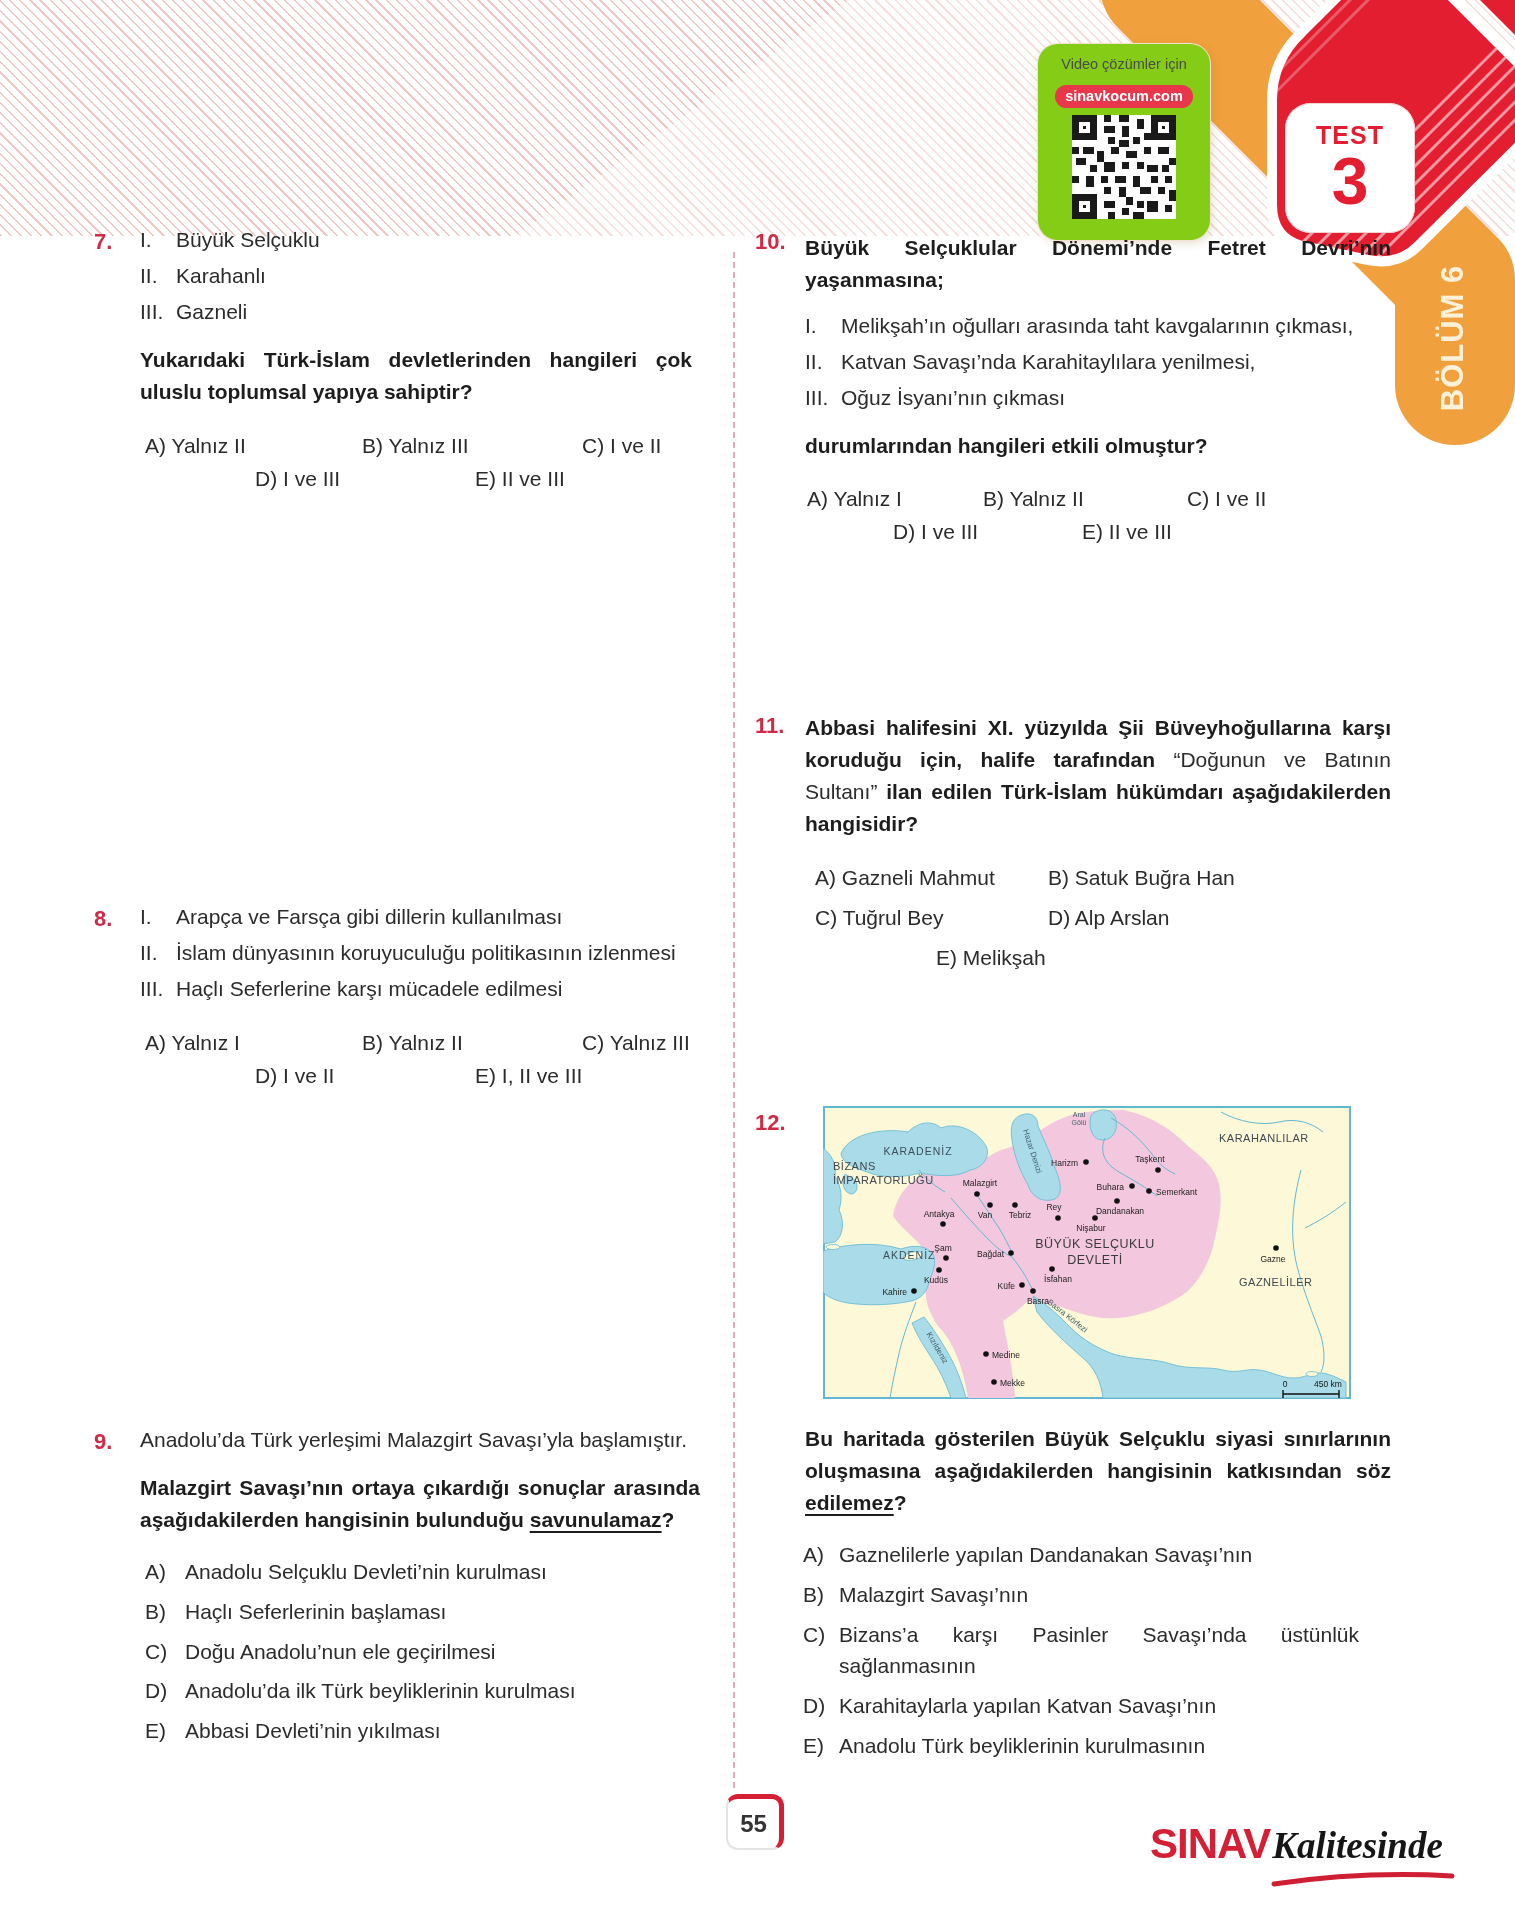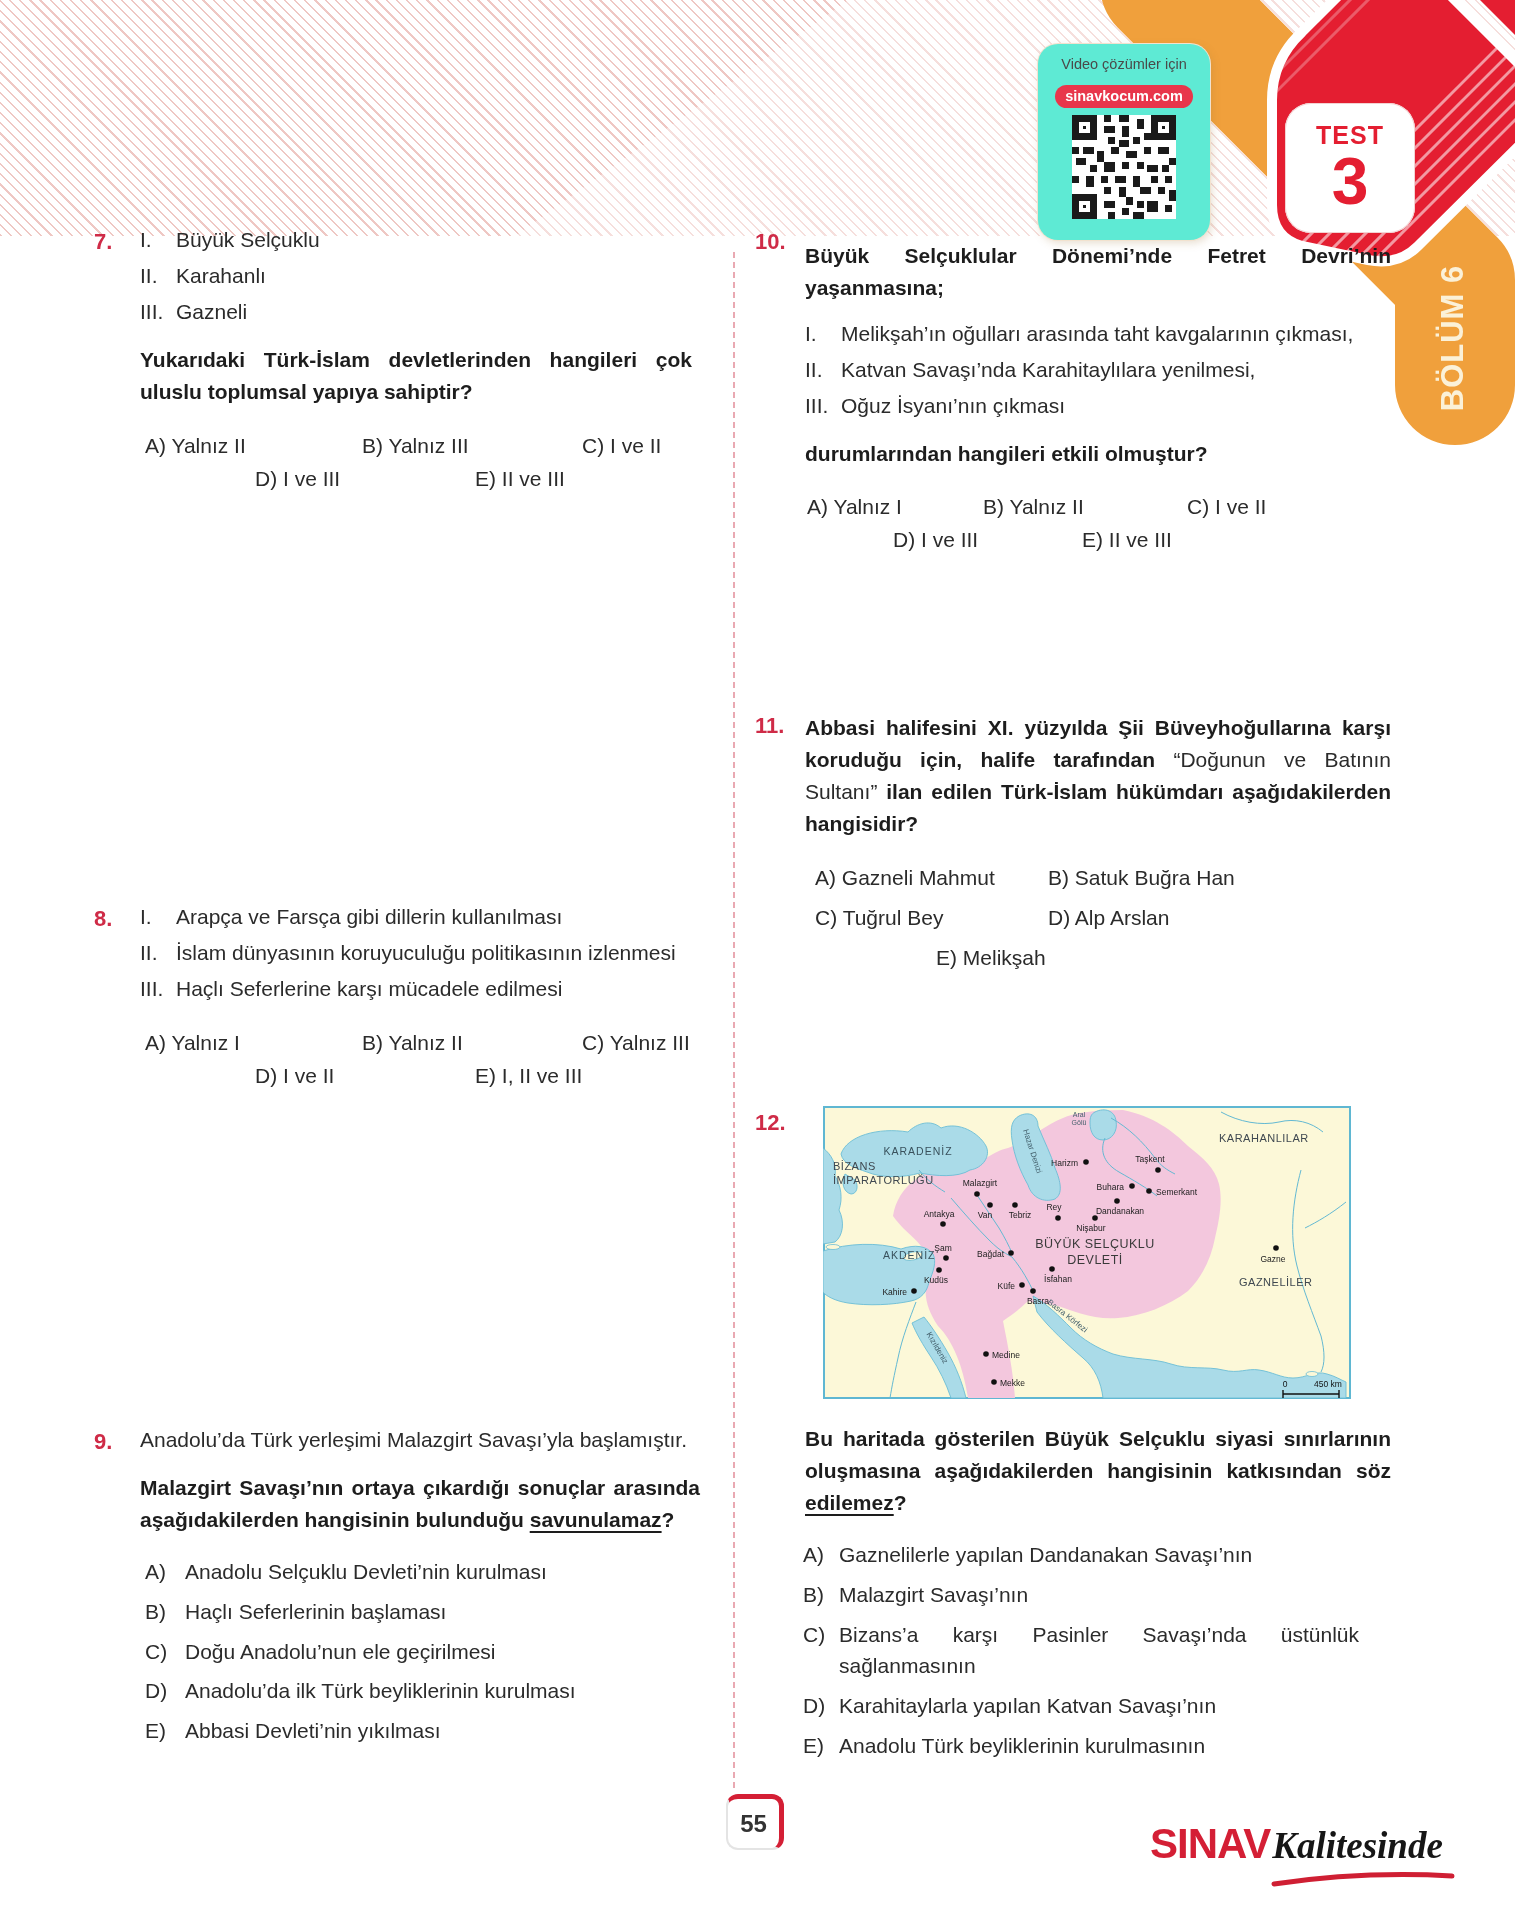--- a/index.html
+++ b/index.html
@@ -6,21 +6,21 @@
   .page{position:relative;width:1515px;height:1920px;background:#fff;overflow:hidden;
         font-family:"Liberation Sans","DejaVu Sans",sans-serif;color:#2b2b2b;}
   
   .stripes{position:absolute;left:0;top:0;width:1515px;height:236px;
     background:repeating-linear-gradient(45deg,rgba(224,148,140,.30) 0 1.6px,rgba(255,255,255,0) 1.6px 7.2px);}
   .stripes:after{content:"";position:absolute;inset:0;
     background:repeating-linear-gradient(45deg,rgba(219,130,122,.25) 0 1.6px,rgba(255,255,255,0) 1.6px 7.2px);
     clip-path:polygon(0 0,56% 0,34% 100%,0 100%);}
   
   .deco{position:absolute;left:1000px;top:0;width:515px;height:620px;}
-  .qr-card{position:absolute;left:1038px;top:44px;width:172px;height:196px;background:#5eead4;
+  .qr-card{position:absolute;left:1038px;top:44px;width:172px;height:196px;background:#84cc16;
     border-radius:20px;box-shadow:0 0 0 1px #f2e2cf, 2px 3px 8px rgba(160,120,60,.25);
     display:flex;flex-direction:column;align-items:center;padding-top:12px;box-sizing:border-box;}
   .qr-title{font-size:14.5px;color:#4a4a4a;}
   .qr-pill{margin-top:13px;background:#e8364b;color:#fff;font-weight:bold;font-size:14.5px;
     padding:3px 10px 4px;border-radius:13px;}
   .qr-img{margin-top:7px;}
   .test-badge{position:absolute;left:1285px;top:103px;width:130px;height:130px;background:#fff;
     border-radius:26px;display:flex;flex-direction:column;align-items:center;justify-content:center;
     box-shadow:inset 0 0 0 1px #f3d2d2;}
   .test-word{color:#e41e31;font-weight:bold;font-size:25px;letter-spacing:1px;line-height:1;}
@@ -265,21 +265,21 @@
             <span class="k">E)</span>
             <span>Abbasi Devleti’nin yıkılması</span>
           </div>
       </div>
     </div>
   </div>
 
   <div class="q qR" style="top:224px;">
     <div class="qnum" style="left:0;">10.</div>
     <div class="qc" style="margin-left:50px;width:586px;">
-      <div class="stem" style="margin-top:16px;">Büyük Selçuklular Dönemi’nde Fetret Devri’nin yaşanmasına;</div>
+      <div class="stem" style="margin-top:8px;">Büyük Selçuklular Dönemi’nde Fetret Devri’nin yaşanmasına;</div>
       <div style="height:14px;"></div>
       <div class="itm">
           <span class="rn">I.</span>
           <span>Melikşah’ın oğulları arasında taht kavgalarının çıkması,</span>
         </div>
       <div class="itm">
           <span class="rn">II.</span>
           <span>Katvan Savaşı’nda Karahitaylılara yenilmesi,</span>
         </div>
       <div class="itm">

